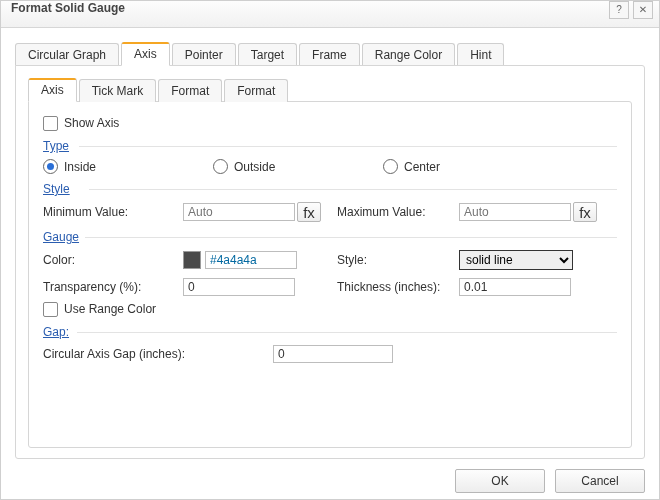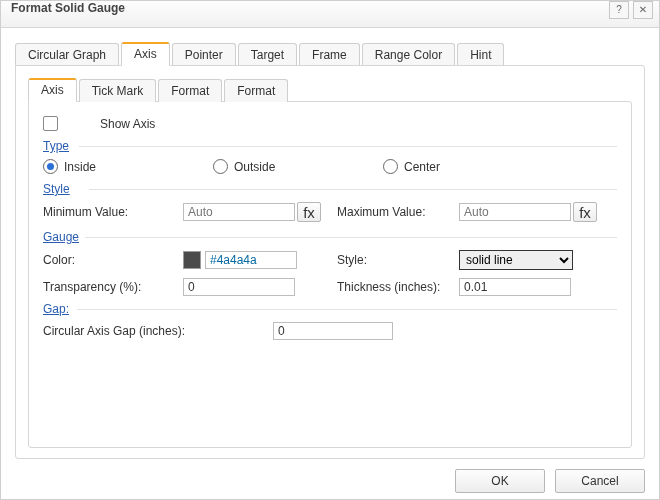--- a/index.html
+++ b/index.html
@@ -111,23 +111,21 @@
     border: 1px solid #d6d6d6;
     border-radius: 0 3px 3px 3px;
     background: #fff;
     padding: 14px 14px 10px 14px;
     height: 347px;
     box-sizing: border-box;
   }
 
   .form-row {
     display: flex;
-    align-items: center;
     margin-bottom: 8px;
-    gap: 36px;
   }
 
   .checkbox {
     width: 13px;
     height: 13px;
     border: 1px solid #888;
     border-radius: 2px;
     background: #fff;
     margin-right: 6px;
     display: inline-block;
@@ -354,20 +352,24 @@
           <div class="label">Transparency (%):</div>
           <div class="val-wrap">
             <input class="txt dark" value="0" style="">
           </div>
           <div class="label" style="padding-left:8px">Thickness (inches):</div>
           <div class="val-wrap">
             <input class="txt dark" value="0.01" style="">
           </div>
         </div>
 
+        <div class="form-row" style="margin-top:6px">
+          <span class="checkbox"></span>
+          <span>Use Range Color</span>
+        </div>
 
         <div class="fieldset-label" style="--lblw:34px"><span>Gap:</span></div>
         <div class="gap-row">
           <div class="label" style="width:230px">Circular Axis Gap (inches):</div>
           <input class="txt dark" style="width: 120px;" value="0">
         </div>
 
       </div>
     </div>
 

